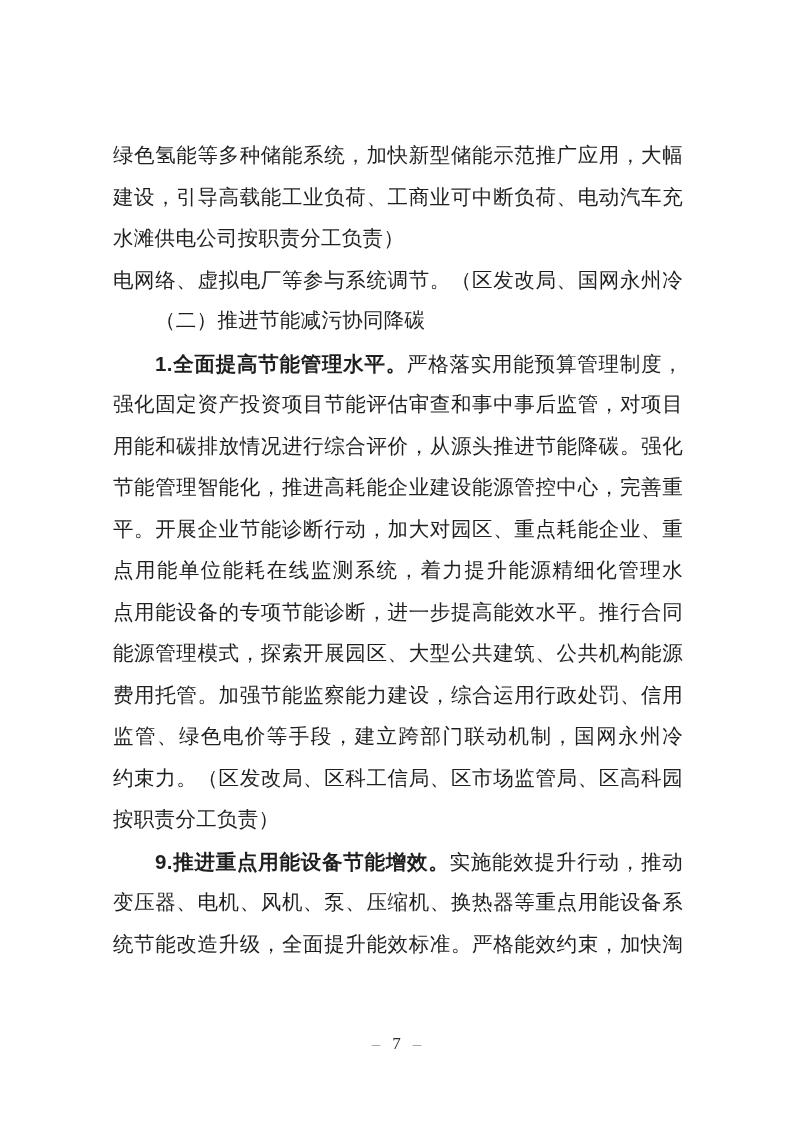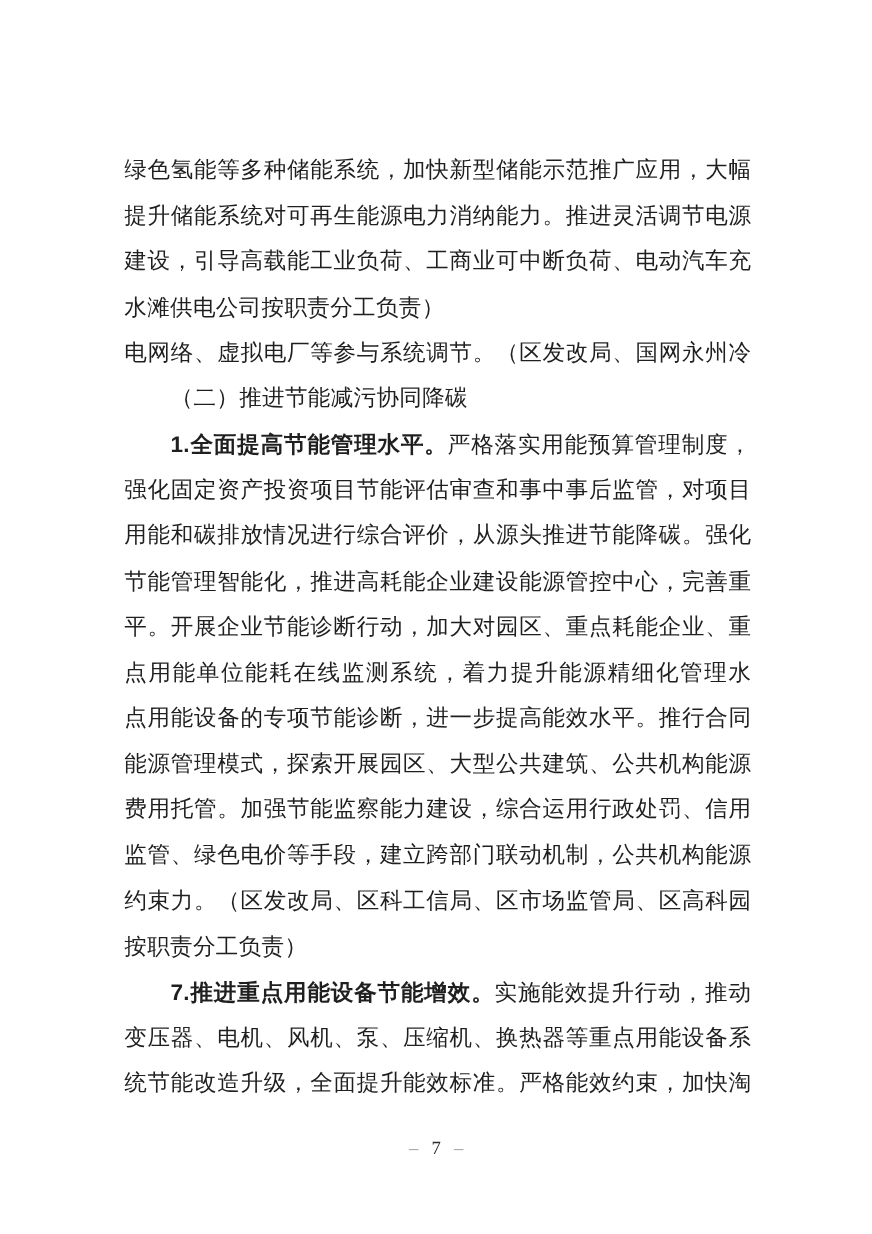--- a/index.html
+++ b/index.html
@@ -62,38 +62,37 @@
   }
   .footer .dash { color: #9a9a9a; }
   .footer .num { color: #2c2c2c; margin: 0 12px; }
 </style>
 </head>
 <body>
 
 <div class="page">
   <div class="text-block">
     <div class="line full"><span>绿色氢能等多种储能系统，加快新型储能示范推广应用，大幅</span></div>
-    <div class="line full"><span>提升储能系统对可再生能源电力消纳能力。推进灵活调节电源</span></div>
     <div class="line full"><span>建设，引导高载能工业负荷、工商业可中断负荷、电动汽车充</span></div>
     <div class="line end"><span>水滩供电公司按职责分工负责）</span></div>
     <div class="line full"><span>电网络、虚拟电厂等参与系统调节。（区发改局、国网永州冷</span></div>
     <div class="line end indent kai"><span>（二）推进节能减污协同降碳</span></div>
     <div class="line full indent"><b class="lead">1.全面提高节能管理水平。</b><span>严格落实用能预算管理制度，</span></div>
     <div class="line full"><span>强化固定资产投资项目节能评估审查和事中事后监管，对项目</span></div>
     <div class="line full"><span>用能和碳排放情况进行综合评价，从源头推进节能降碳。强化</span></div>
     <div class="line full"><span>节能管理智能化，推进高耗能企业建设能源管控中心，完善重</span></div>
     <div class="line full"><span>平。开展企业节能诊断行动，加大对园区、重点耗能企业、重</span></div>
     <div class="line full"><span>点用能单位能耗在线监测系统，着力提升能源精细化管理水</span></div>
     <div class="line full"><span>点用能设备的专项节能诊断，进一步提高能效水平。推行合同</span></div>
     <div class="line full"><span>能源管理模式，探索开展园区、大型公共建筑、公共机构能源</span></div>
     <div class="line full"><span>费用托管。加强节能监察能力建设，综合运用行政处罚、信用</span></div>
-    <div class="line full"><span>监管、绿色电价等手段，建立跨部门联动机制，公共机构能源</span></div>
+    <div class="line full"><span>监管、绿色电价等手段，建立跨部门联动机制，国网永州冷</span></div>
     <div class="line full"><span>约束力。（区发改局、区科工信局、区市场监管局、区高科园</span></div>
     <div class="line end"><span>按职责分工负责）</span></div>
-    <div class="line full indent"><b class="lead">7.推进重点用能设备节能增效。</b><span>实施能效提升行动，推动</span></div>
+    <div class="line full indent"><b class="lead">9.推进重点用能设备节能增效。</b><span>实施能效提升行动，推动</span></div>
     <div class="line full"><span>变压器、电机、风机、泵、压缩机、换热器等重点用能设备系</span></div>
     <div class="line full"><span>统节能改造升级，全面提升能效标准。严格能效约束，加快淘</span></div>
   </div>
 
   <div class="footer">
     <span class="dash">–</span><span class="num">7</span><span class="dash">–</span>
   </div>
 </div>
 
 </body></html>

